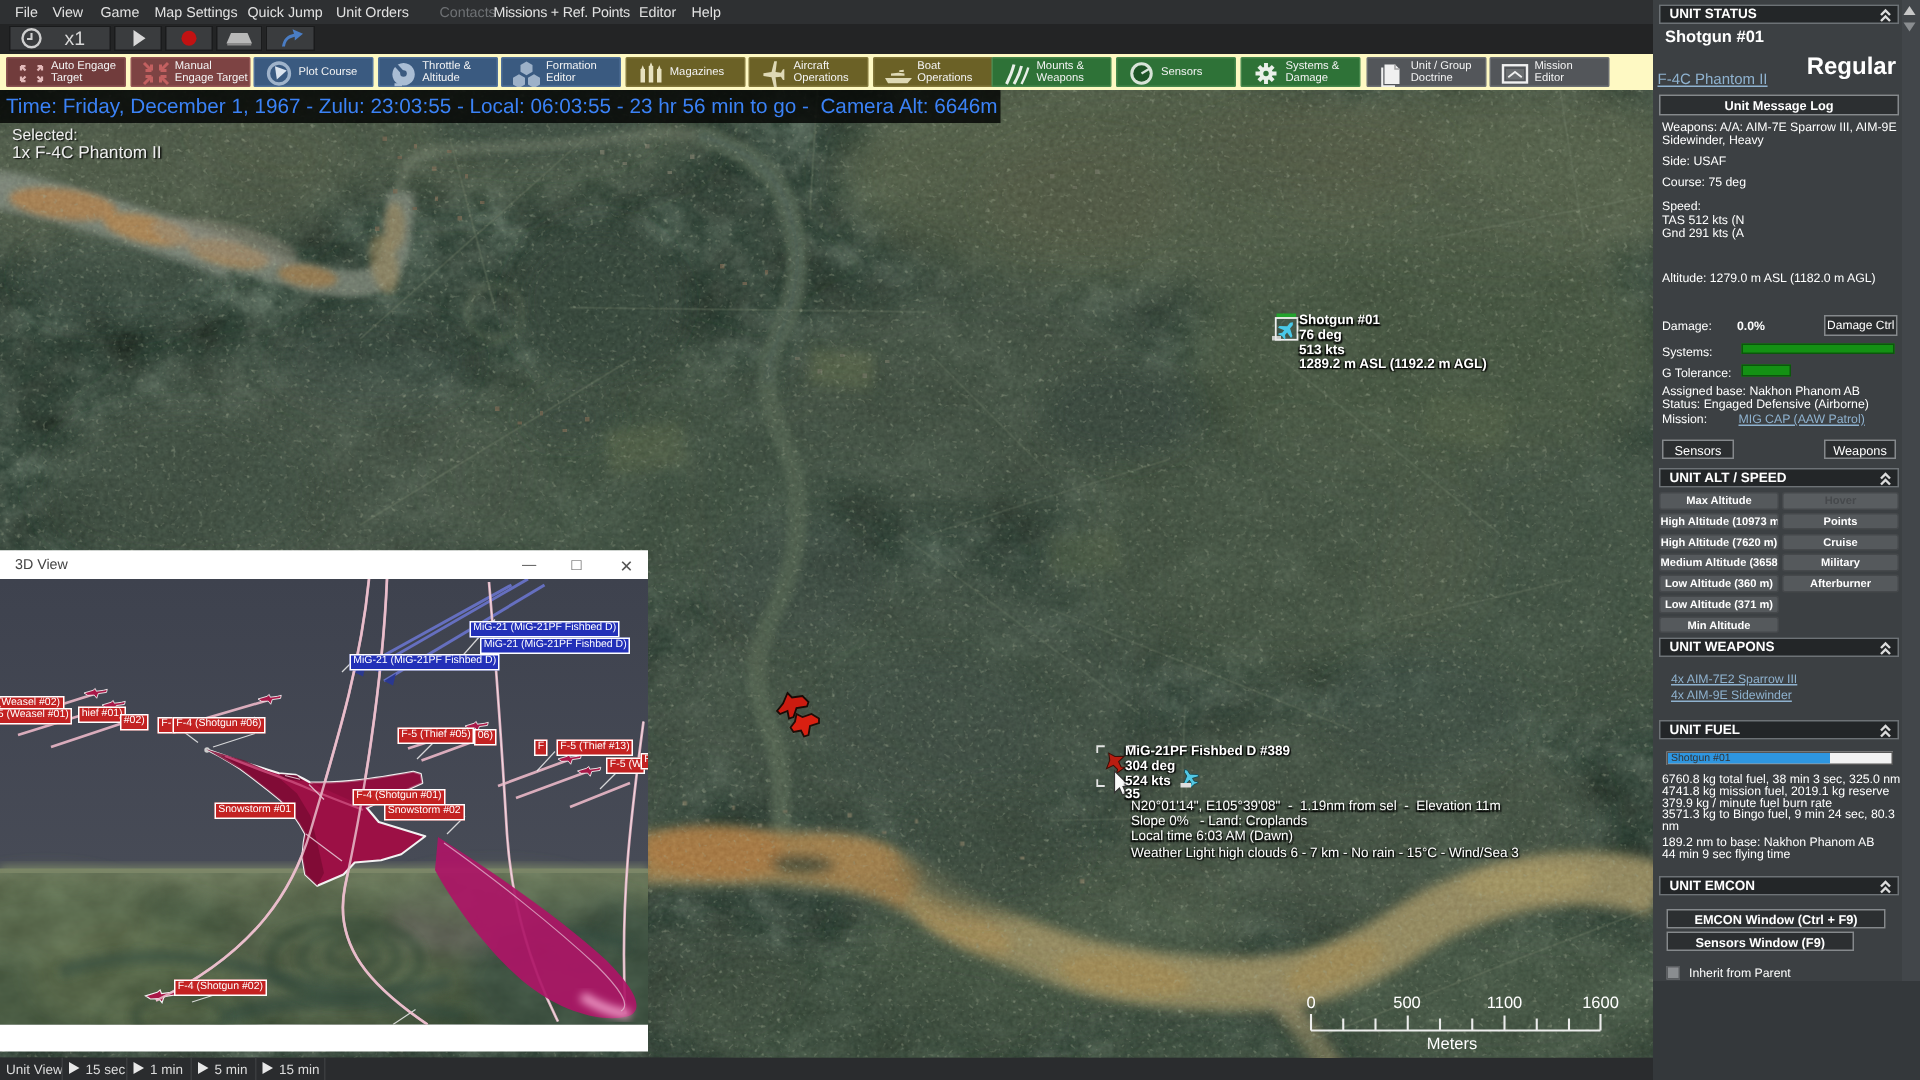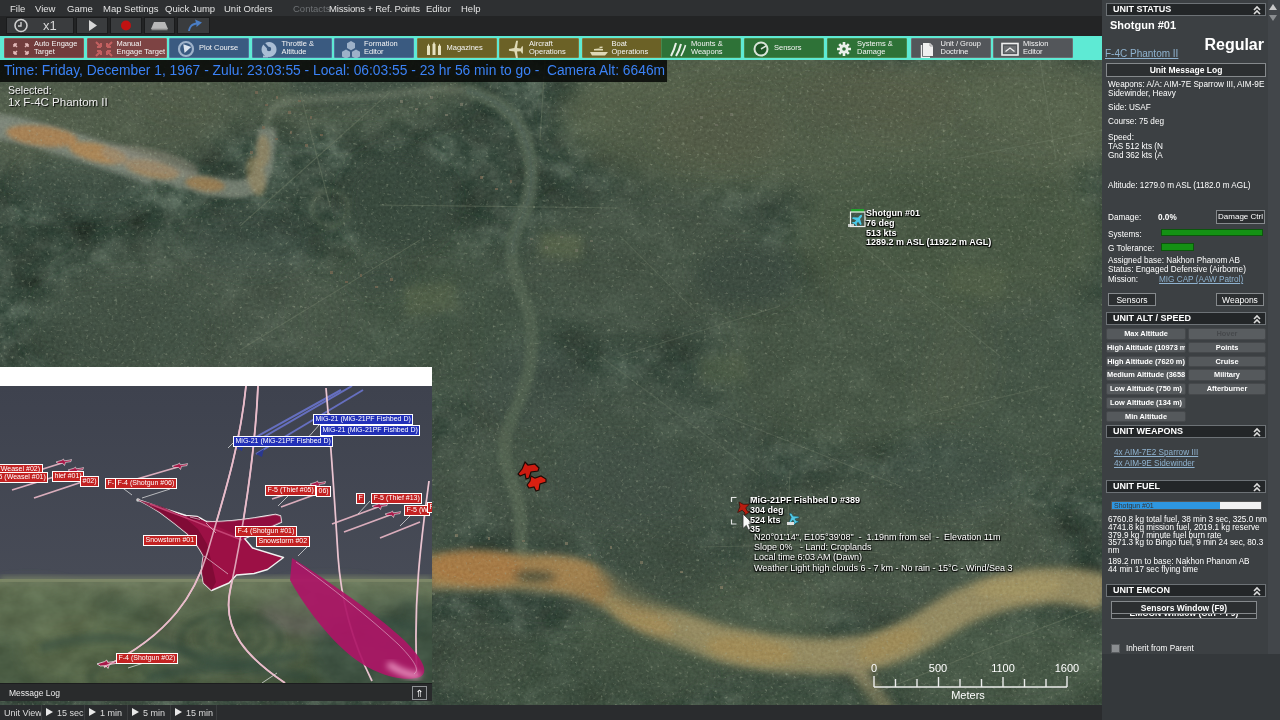--- a/index.html
+++ b/index.html
@@ -6,21 +6,21 @@
   html,body { width:1280px; height:720px; overflow:hidden; background:#2c2e30; }
   body { font-family:"Liberation Sans", sans-serif; position:relative; }
   .abs { position:absolute; }
   
   #menubar { left:0; top:0; width:1154px; height:16px; background:#2e3032; color:#e2e2e2; font-size:9.5px; }
   #menubar span { position:absolute; top:3px; white-space:nowrap; }
   
   #row2 { left:0; top:16px; width:1102px; height:20px; background:#232425; }
   .r2b { position:absolute; top:1px; height:17px; background:#3a3c3e; border:1px solid #1a1b1c; }
   
-  #row3 { left:0; top:36px; width:1102px; height:24px; background:#5eead4; }
+  #row3 { left:0; top:36px; width:1102px; height:24px; background:#fef9c3; }
   .tbtn { position:absolute; top:2px; height:20px; width:80px; border-radius:1px;
           color:#f4f4f4; font-size:8px; line-height:8.5px; font-weight:normal; }
   .tbtn .ic { position:absolute; left:4px; top:1px; width:24px; height:18px; }
   .tbtn .tx { position:absolute; left:29px; top:50%; transform:translateY(-50%);
               font-size:7.5px; line-height:8.2px; white-space:nowrap; }
   .bred  { background:#713c3c; border:1px solid #8a5252; }
   .bred2 { background:#7d4343; border:1px solid #935555; }
   .bblue { background:#3a5a80; border:1px solid #51719a; }
   .bolv  { background:#6b6126; border:1px solid #82773a; }
   .bgrn  { background:#2e7237; border:1px solid #46884d; }
@@ -476,20 +476,26 @@
       <path d="M7.5 11.5 L12 8 L16.5 11.5" stroke="#f0f0f0" stroke-width="1.2" fill="none"></path>
     </svg>
     <span class="tx">Mission<br>Editor</span>
     </div>
 </div>
 
 <div class="abs" id="timebar">Time: Friday, December 1, 1967 - Zulu: 23:03:55 - Local: 06:03:55 - 23 hr 56 min to go -&nbsp; Camera Alt: 6646m</div>
 <div class="abs shadow" id="selected">Selected:<br><span style="font-size:11.5px">1x F-4C Phantom II</span></div>
 
 <div class="abs" id="w3d">
+  <div class="abs" id="w3dtitle">
+      <span style="position:absolute;left:10px;top:4px">3D View</span>
+    <span style="position:absolute;left:348px;top:4px;color:#555">—</span>
+    <span style="position:absolute;left:381px;top:4px;color:#555;font-size:11px">□</span>
+    <span style="position:absolute;left:413px;top:4px;color:#555;font-size:11px">✕</span>
+  </div>
   <svg class="abs" id="w3dview" width="432" height="297" viewBox="0 0 432 297">
     <defs>
       <linearGradient id="sky" x1="0" y1="0" x2="0" y2="1">
         <stop offset="0" stop-color="#3e424e"></stop>
           <stop offset="0.85" stop-color="#4a4e59"></stop>
         <stop offset="1" stop-color="#50545e"></stop>
       </linearGradient>
       <linearGradient id="gnd" x1="0" y1="0" x2="0" y2="1">
         <stop offset="0" stop-color="#7d8766"></stop>
           <stop offset="0.4" stop-color="#5a684c"></stop>
@@ -653,23 +659,20 @@
     <div class="lbl lred" style="left:316px;top:100px">06)</div>
     <div class="lbl lred" style="left:356px;top:107px">F</div>
     <div class="lbl lred" style="left:371px;top:107px">F-5 (Thief #13)</div>
     <div class="lbl lred" style="left:404px;top:119px">F-5 (W</div>
     <div class="lbl lred" style="left:427px;top:116px">F</div>
     <div class="lbl lred" style="left:235px;top:140px">F-4 (Shotgun #01)</div>
     <div class="lbl lred" style="left:143px;top:149px">Snowstorm #01</div>
     <div class="lbl lred" style="left:256px;top:150px">Snowstorm #02</div>
     <div class="lbl lred" style="left:116px;top:267px">F-4 (Shotgun #02)</div>
   </div>
-  <div class="abs" id="w3dlog">Message Log
-    <div style="position:absolute;right:5px;top:2px;width:15px;height:14px;background:#2c2e30;border:1px solid #909396;color:#fff;text-align:center;line-height:13px;font-size:10px">⇑</div>
-  </div>
 </div>
 
 <div class="abs" id="bottombar">
   <span style="left:4px">Unit View</span>
   <div class="vsep" style="left:41px"></div>
   <div class="ptri" style="left:46px"></div>
     <span style="left:57px">15 sec</span>
   <div class="vsep" style="left:84px"></div>
   <div class="ptri" style="left:89px"></div>
     <span style="left:100px">1 min</span>
@@ -698,21 +701,21 @@
   <div class="stext" style="left:8px;top:19px;font-size:11px;font-weight:bold">Shotgun #01</div>
   <div class="stext" style="right:16px;top:36px;font-size:16px;font-weight:bold">Regular</div>
   <a class="slink" style="left:3px;top:48px;font-size:10px">F-4C Phantom II</a>
   <div class="sbtn" style="left:4px;top:63px;width:160px;height:14px;line-height:13px">Unit Message Log</div>
   <div class="stext" style="left:6px;top:80px">Weapons: A/A: AIM-7E Sparrow III, AIM-9E</div>
   <div class="stext" style="left:6px;top:89px">Sidewinder, Heavy</div>
   <div class="stext" style="left:6px;top:103px">Side: USAF</div>
   <div class="stext" style="left:6px;top:117px">Course: 75 deg</div>
   <div class="stext" style="left:6px;top:133px">Speed:</div>
   <div class="stext" style="left:6px;top:142px">TAS 512 kts (N</div>
-  <div class="stext" style="left:6px;top:151px">Gnd 362 kts (A</div>
+  <div class="stext" style="left:6px;top:151px">Gnd 291 kts (A</div>
   <div class="stext" style="left:6px;top:181px">Altitude: 1279.0 m ASL (1182.0 m AGL)</div>
   <div class="stext" style="left:6px;top:213px">Damage:</div>
   <div class="stext" style="left:56px;top:213px;font-weight:bold">0.0%</div>
   <div class="sbtn" style="left:114px;top:210px;width:49px;height:14px;line-height:12px;font-weight:normal;font-size:8px">Damage Ctrl</div>
   <div class="stext" style="left:6px;top:230px">Systems:</div>
   <div style="position:absolute;left:59px;top:229px;width:102px;height:7px;background:#149114;border:1px solid #0c560c"></div>
   <div class="stext" style="left:6px;top:244px">G Tolerance:</div>
   <div style="position:absolute;left:59px;top:243px;width:33px;height:8px;background:#149114;border:1px solid #0c560c"></div>
   <div class="stext" style="left:6px;top:256px">Assigned base: Nakhon Phanom AB</div>
   <div class="stext" style="left:6px;top:264.5px">Status: Engaged Defensive (Airborne)</div>
@@ -728,23 +731,23 @@
         </g>
       </svg></div>
   <div class="gbtn" style="left:4px;top:328px;width:80px;height:11.5px">Max Altitude</div>
   <div class="gbtn" style="left:86px;top:328px;width:78px;height:11.5px;background:#595d60;color:#46494c">Hover</div>
   <div class="gbtn" style="left:4px;top:341.8px;width:80px;height:11.5px">High Altitude (10973 m</div>
   <div class="gbtn" style="left:86px;top:341.8px;width:78px;height:11.5px">Points</div>
   <div class="gbtn" style="left:4px;top:355.6px;width:80px;height:11.5px">High Altitude (7620 m)</div>
   <div class="gbtn" style="left:86px;top:355.6px;width:78px;height:11.5px">Cruise</div>
   <div class="gbtn" style="left:4px;top:369.4px;width:80px;height:11.5px">Medium Altitude (3658</div>
   <div class="gbtn" style="left:86px;top:369.4px;width:78px;height:11.5px">Military</div>
-  <div class="gbtn" style="left:4px;top:383.2px;width:80px;height:11.5px">Low Altitude (750 m)</div>
+  <div class="gbtn" style="left:4px;top:383.2px;width:80px;height:11.5px">Low Altitude (360 m)</div>
   <div class="gbtn" style="left:86px;top:383.2px;width:78px;height:11.5px">Afterburner</div>
-  <div class="gbtn" style="left:4px;top:397px;width:80px;height:11.5px">Low Altitude (134 m)</div>
+  <div class="gbtn" style="left:4px;top:397px;width:80px;height:11.5px">Low Altitude (371 m)</div>
   <div class="gbtn" style="left:4px;top:410.8px;width:80px;height:11.5px">Min Altitude</div>
 
   <div class="sect" style="top:424.5px">UNIT WEAPONS<svg class="chev" viewBox="0 0 10 10">
         <g fill="none" stroke="#ddd" stroke-width="1.6">
           <path d="M2 5 L5 2 L8 5"></path>
           <path d="M2 9 L5 6 L8 9"></path>
         </g>
       </svg></div>
   <a class="slink" style="left:12px;top:448px">4x AIM-7E2 Sparrow III</a>
   <a class="slink" style="left:12px;top:459px">4x AIM-9E Sidewinder</a>
@@ -758,25 +761,25 @@
   <div style="position:absolute;left:9px;top:501px;width:151px;height:9px;background:#f2f2f2;border:1px solid #555">
     <div style="position:absolute;left:0;top:0;width:108px;height:7px;background:#2e96e0"></div>
     <div style="position:absolute;left:2px;top:0px;font-size:7px;color:#333">Shotgun #01</div>
   </div>
   <div class="stext" style="left:6px;top:515px">6760.8 kg total fuel, 38 min 3 sec, 325.0 nm</div>
   <div class="stext" style="left:6px;top:523px">4741.8 kg mission fuel, 2019.1 kg reserve</div>
   <div class="stext" style="left:6px;top:530.5px">379.9 kg / minute fuel burn rate</div>
   <div class="stext" style="left:6px;top:538px">3571.3 kg to Bingo fuel, 9 min 24 sec, 80.3</div>
   <div class="stext" style="left:6px;top:546px">nm</div>
   <div class="stext" style="left:6px;top:556.5px">189.2 nm to base: Nakhon Phanom AB</div>
-  <div class="stext" style="left:6px;top:564.5px">44 min 17 sec flying time</div>
+  <div class="stext" style="left:6px;top:564.5px">44 min 9 sec flying time</div>
 
   <div class="sect" style="top:583.5px">UNIT EMCON<svg class="chev" viewBox="0 0 10 10">
         <g fill="none" stroke="#ddd" stroke-width="1.6">
           <path d="M2 5 L5 2 L8 5"></path>
           <path d="M2 9 L5 6 L8 9"></path>
         </g>
       </svg></div>
   <div class="sbtn" style="left:9px;top:606px;width:146px;height:13px;line-height:12px">EMCON Window (Ctrl + F9)</div>
-  <div class="sbtn" style="left:9px;top:601px;width:146px;height:13px;line-height:12px">Sensors Window (F9)</div>
+  <div class="sbtn" style="left:9px;top:621px;width:125px;height:13px;line-height:12px">Sensors Window (F9)</div>
   <div style="position:absolute;left:9px;top:644px;width:9px;height:9px;background:#8a8d90;border:1px solid #5a5d60"></div>
   <div class="stext" style="left:24px;top:644px">Inherit from Parent</div>
 </div>
 
 </body></html>

